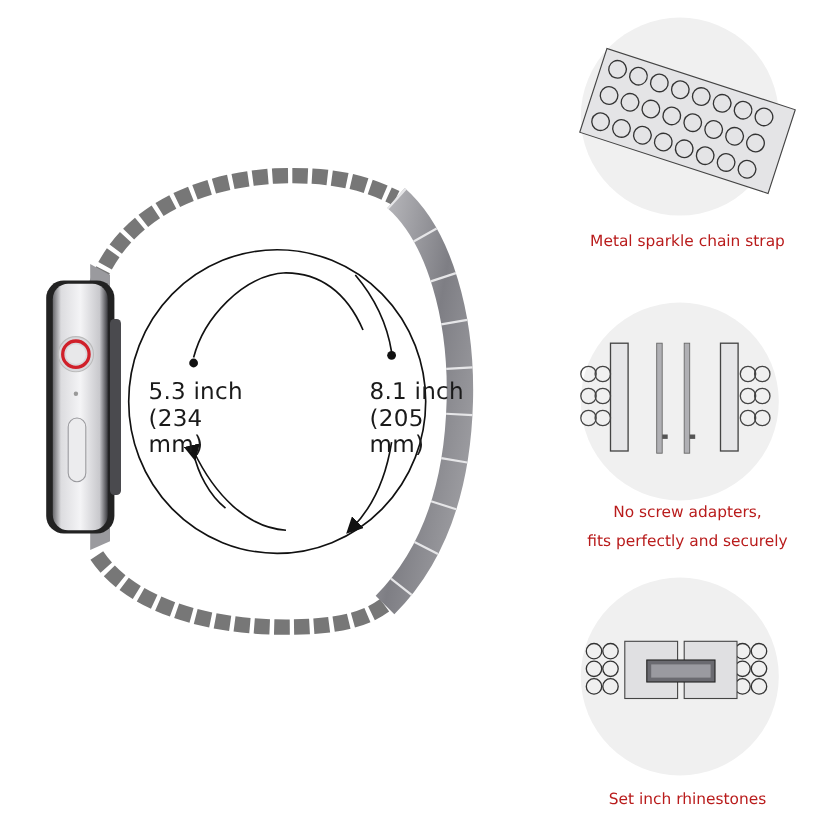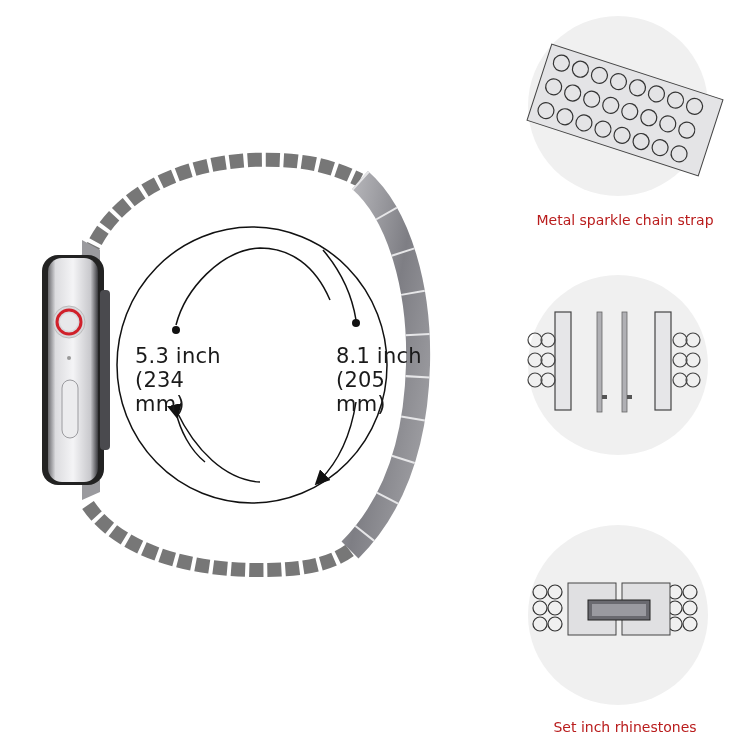--- a/index.html
+++ b/index.html
@@ -140,20 +140,24 @@
         <circle cx="680" cy="380" r="7"></circle>
       <circle cx="693" cy="340" r="7"></circle>
         <circle cx="693" cy="360" r="7"></circle>
         <circle cx="693" cy="380" r="7"></circle>
     </g>
     <rect x="597" y="312" width="5" height="100" fill="#b0b0b4" stroke="#666" stroke-width="0.8"></rect>
     <rect x="622" y="312" width="5" height="100" fill="#b0b0b4" stroke="#666" stroke-width="0.8"></rect>
     <rect x="602" y="395" width="5" height="4" fill="#555"></rect>
     <rect x="627" y="395" width="5" height="4" fill="#555"></rect>
   </svg>
+  <div class="cap" style="left:505px; top:453px;">
+    <div>No screw adapters,</div>
+    <div>fits perfectly and securely</div>
+  </div>
 
   <div class="feature-circle" style="left:528px; top:525px; width:180px; height:180px;"></div>
   <svg width="750" height="750" viewBox="0 0 750 750">
     <g fill="none" stroke="#333" stroke-width="1.2">
       <circle cx="540" cy="592" r="7"></circle>
         <circle cx="540" cy="608" r="7"></circle>
         <circle cx="540" cy="624" r="7"></circle>
       <circle cx="555" cy="592" r="7"></circle>
         <circle cx="555" cy="608" r="7"></circle>
         <circle cx="555" cy="624" r="7"></circle>

